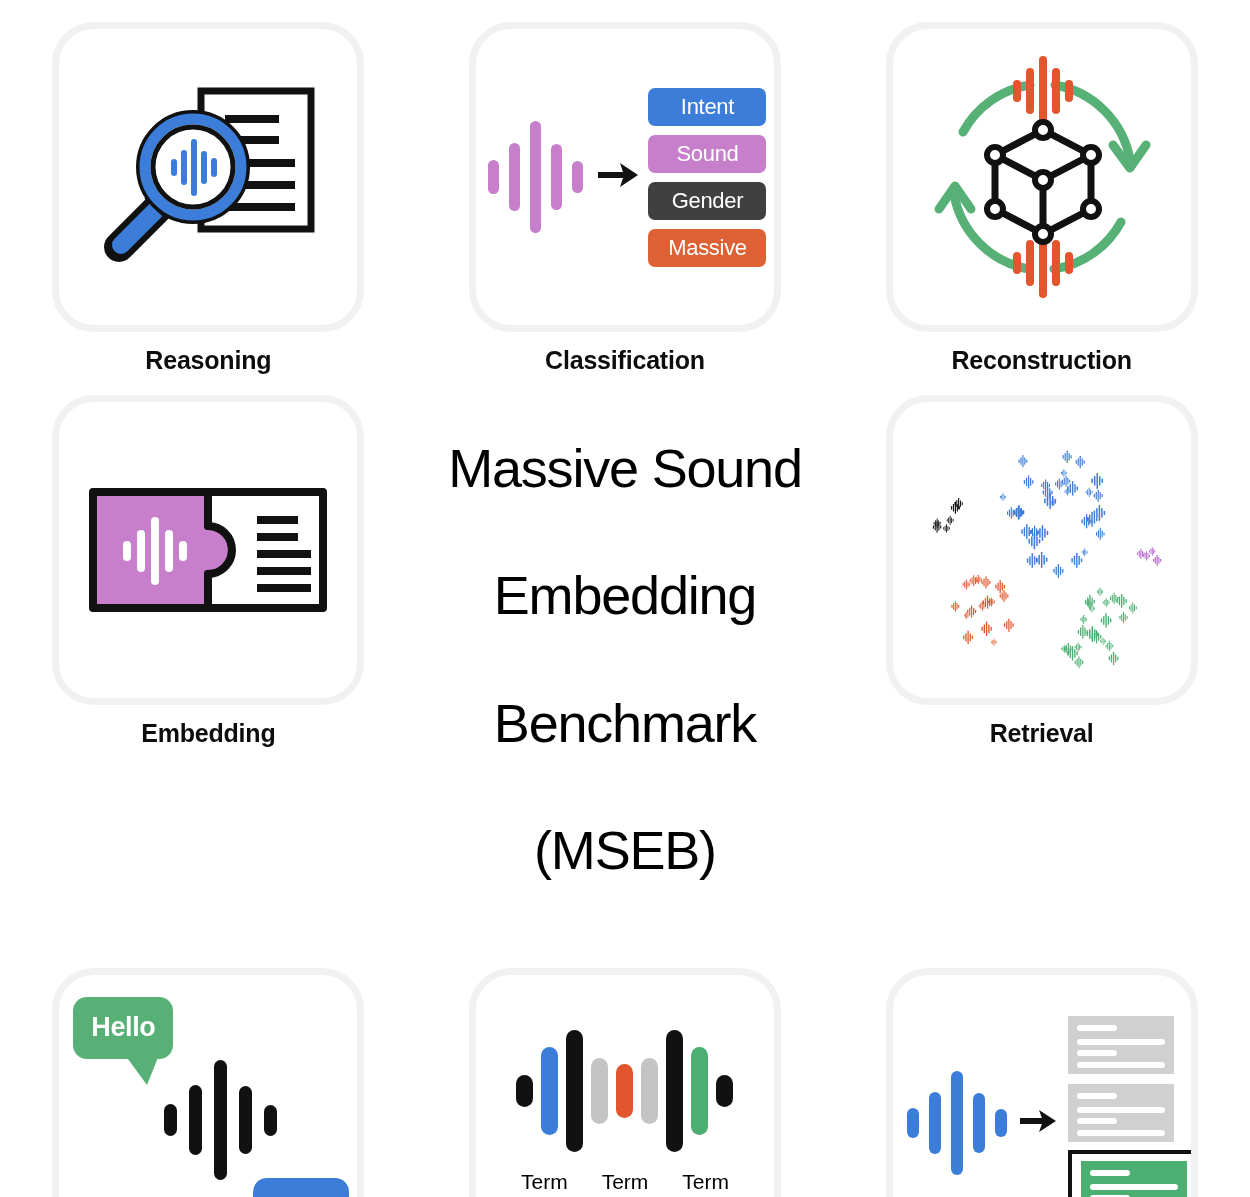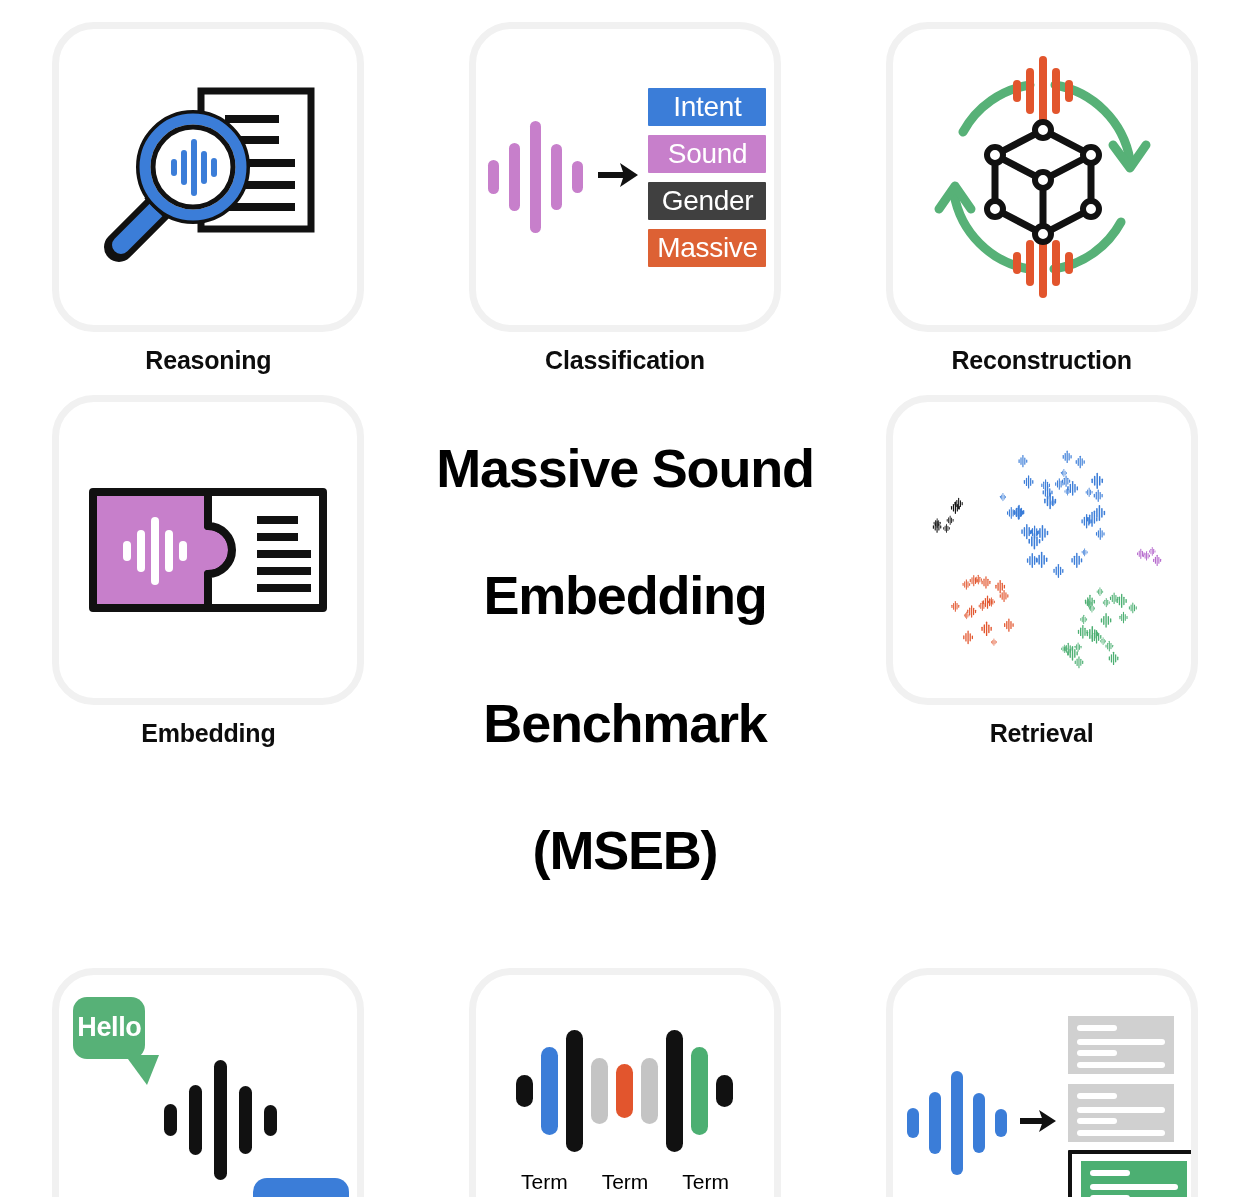--- a/index.html
+++ b/index.html
@@ -49,44 +49,44 @@
   }
 
   
   .title-cell{
     align-items:center;
     justify-content:center;
     padding-top:0;
   }
   .title{
     font-size:54px;
-    font-weight:bold;
+    font-weight:normal;
     line-height:1.18;
     color:#000;
     text-align:center;
     letter-spacing:-1.2px;
     white-space:pre-line;
   }
 
   
   .wave{display:flex;align-items:center;}
   .wave span{display:block;border-radius:999px;}
 
   
   .retrieval-art{position:relative;width:250px;height:200px;}
 
   
   .classif-art{display:flex;align-items:center;gap:0px;}
   .classif-wave span{width:11px;margin:0 5px;background:#c77fcb;}
   .classif-arrow{margin:0 2px 0 8px;}
   .chips{display:flex;flex-direction:column;gap:9px;margin-left:6px;}
   .chip{
-    width:118px;height:38px;border-radius:1px;
+    width:118px;height:38px;border-radius:7px;
     display:flex;align-items:center;justify-content:center;
-    color:#fff;font-size:28px;letter-spacing:-0.3px;
+    color:#fff;font-size:22px;letter-spacing:-0.3px;
   }
 
   
   .recon-art{position:relative;width:250px;height:250px;}
 
   
   .reason-art{position:relative;width:238px;height:124px;}
 
   
   .cluster-art{position:relative;width:280px;height:270px;}
@@ -871,21 +871,21 @@
           </svg>
       </div>
     </div>
     <div class="cell-label">Retrieval</div>
   </div>
 
   <div class="cell">
     <div class="card">
       <div class="trans-art">
 
-        <div class="bubble" style="left:0px;top:6px;width:72px;height:62px;background:#57b177;">
+        <div class="bubble" style="left:0px;top:6px;width:100px;height:62px;background:#57b177;">
           <span>Hello</span>
           <svg style="position:absolute;left:52px;top:58px;" width="40" height="32" viewBox="0 0 40 32">
             <polygon points="0,0 34,0 22,30" fill="#57b177"></polygon>
           </svg>
         </div>
 
         <div class="wave" style="position:absolute;left:85px;top:62px;height:135px;align-items:center;">
           <span style="width:13px;height:32px;margin:0 6px;background:#111;"></span>
           <span style="width:13px;height:70px;margin:0 6px;background:#111;"></span>
           <span style="width:13px;height:120px;margin:0 6px;background:#111;"></span>

